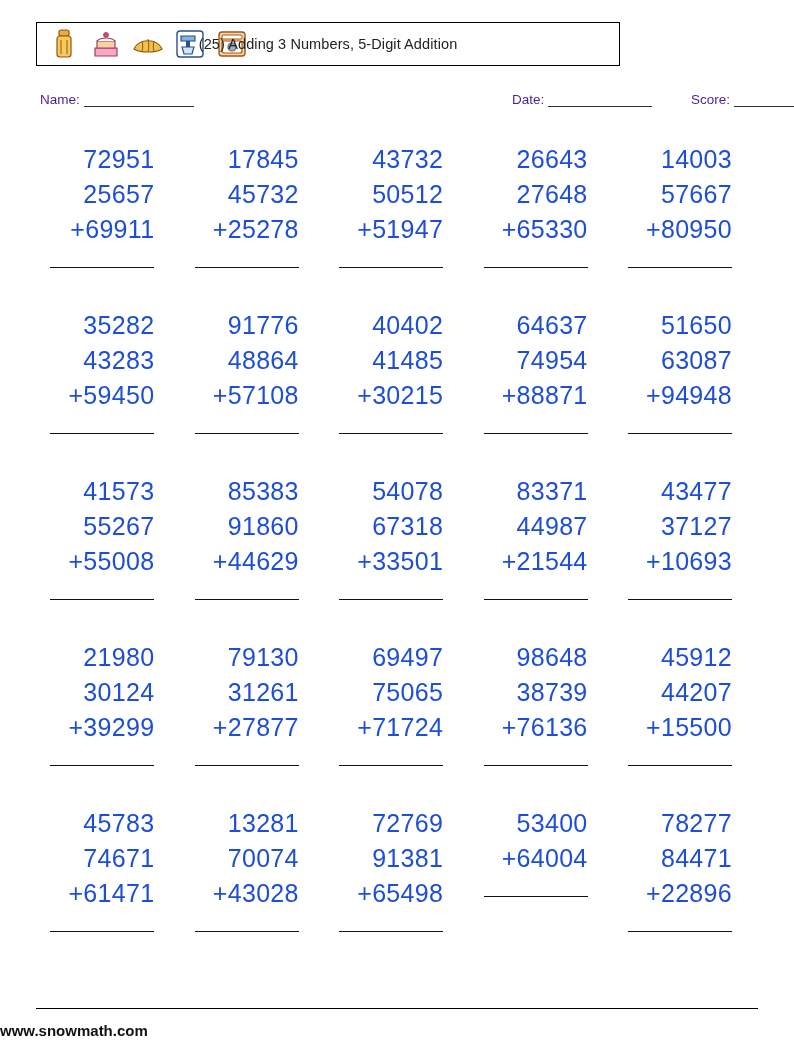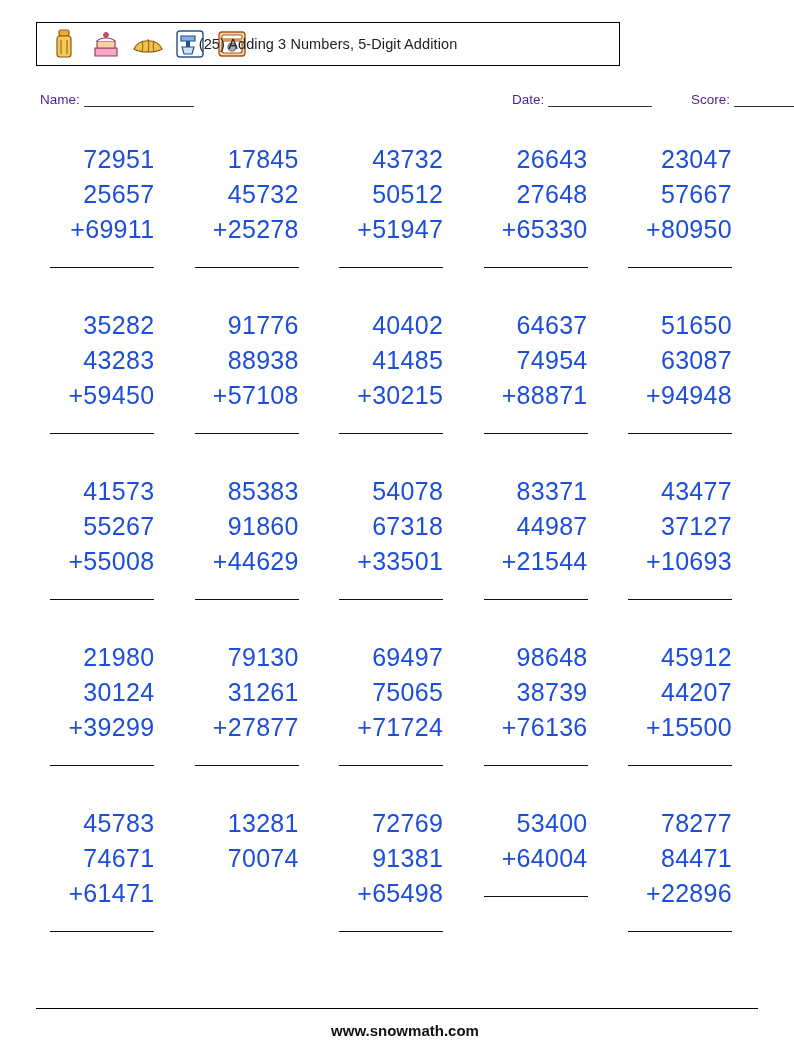--- a/index.html
+++ b/index.html
@@ -142,25 +142,23 @@
     left: 36px;
     top: 1008px;
     width: 722px;
     border-top: 1px solid #000000;
   }
   .footer-text {
     position: absolute;
     left: 0;
     right: 0;
     top: 1022px;
-    text-align: center;
     font-size: 15px;
     font-weight: bold;
     color: #111111;
-    margin-left: 16px;
   }
 </style>
 </head>
 <body>
 
 <div class="page">
 
   <div class="header-box">
     <div class="header-icons">
       <span class="icon">
@@ -248,39 +246,39 @@
       </div>
       <div class="cell">
         <div class="problem">
           <span class="addend">26643</span>
           <span class="addend">27648</span>
           <span class="last-line">+65330</span>
         </div>
       </div>
       <div class="cell">
         <div class="problem">
-          <span class="addend">23047</span>
+          <span class="addend">14003</span>
           <span class="addend">57667</span>
           <span class="last-line">+80950</span>
         </div>
       </div>
     </div>
 
     <div class="grid-row">
       <div class="cell">
         <div class="problem">
           <span class="addend">35282</span>
           <span class="addend">43283</span>
           <span class="last-line">+59450</span>
         </div>
       </div>
       <div class="cell">
         <div class="problem">
           <span class="addend">91776</span>
-          <span class="addend">88938</span>
+          <span class="addend">48864</span>
           <span class="last-line">+57108</span>
         </div>
       </div>
       <div class="cell">
         <div class="problem">
           <span class="addend">40402</span>
           <span class="addend">41485</span>
           <span class="last-line">+30215</span>
         </div>
       </div>
@@ -381,20 +379,21 @@
         <div class="problem">
           <span class="addend">45783</span>
           <span class="addend">74671</span>
           <span class="last-line">+61471</span>
         </div>
       </div>
       <div class="cell">
         <div class="problem">
           <span class="addend">13281</span>
           <span class="addend">70074</span>
+          <span class="last-line">+43028</span>
         </div>
       </div>
       <div class="cell">
         <div class="problem">
           <span class="addend">72769</span>
           <span class="addend">91381</span>
           <span class="last-line">+65498</span>
         </div>
       </div>
       <div class="cell">

